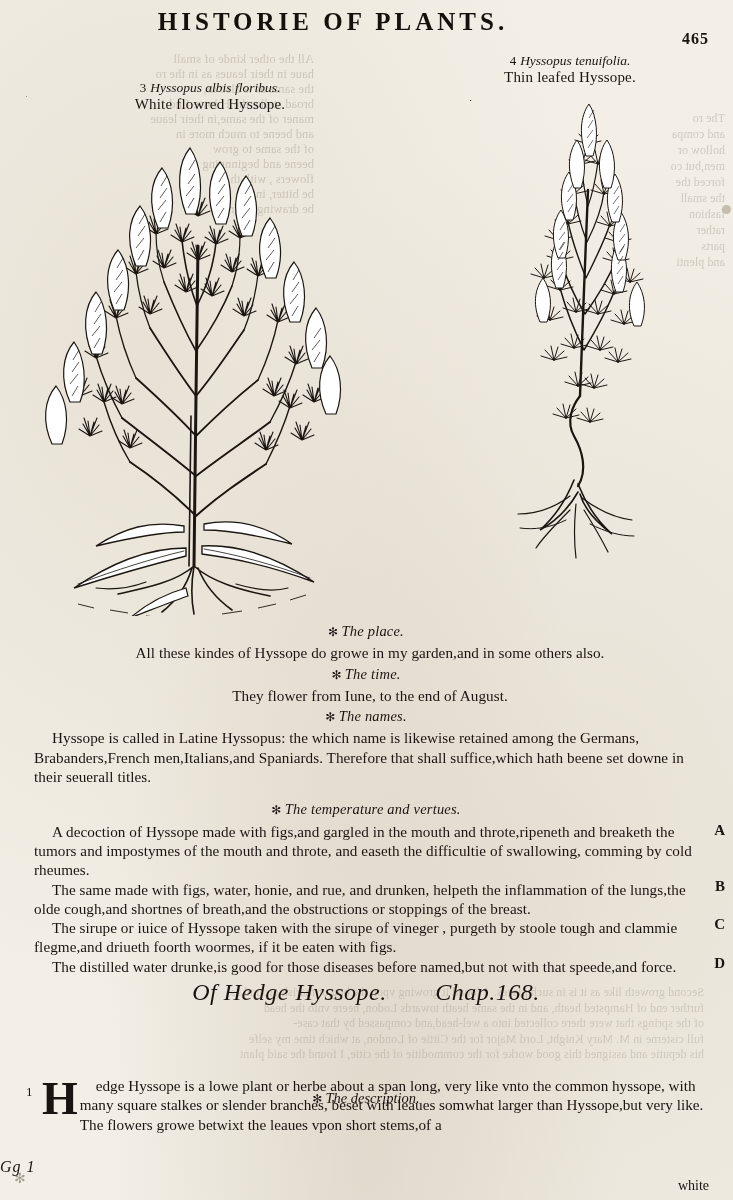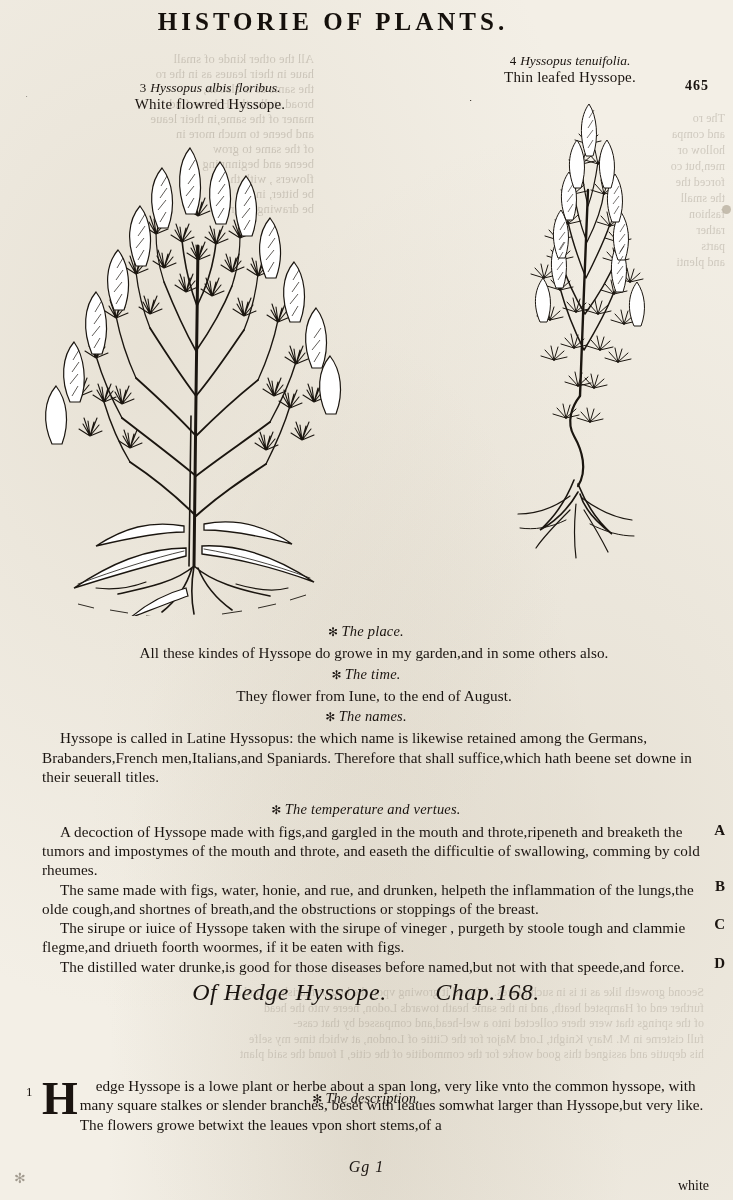--- a/index.html
+++ b/index.html
@@ -52,24 +52,23 @@
     font-size: 25px;
     letter-spacing: 4px;
     font-weight: bold;
     color: #15100c;
     font-family: "Liberation Serif", serif;
   }
   .folio {
     position: absolute;
     top: 30px;
     right: 24px;
-    font-size: 14px;
+    font-size: 16px;
     font-weight: bold;
     letter-spacing: 1px;
-    margin-top: 48px;
   }
 
   .fig-caption {
     position: absolute;
     text-align: center;
     line-height: 16px;
   }
   .fig-caption .latin {
     font-style: italic;
     font-size: 13.5px;
@@ -102,21 +101,21 @@
   }
   .section-head {
     text-align: center;
     font-style: italic;
     font-size: 14.5px;
     margin: 2px 0 1px 0;
     letter-spacing: 0.2px;
   }
   .section-head .star { font-style: normal; font-size: 12px; }
   p.para {
-    margin: 0 0 0 16px;
+    margin: 0 0 0 8px;
     text-indent: 18px;
     letter-spacing: 0.05px;
   }
   p.para.noindent { text-indent: 0; }
 
   .marginal {
     position: absolute;
     right: 8px;
     font-size: 15px;
     font-weight: bold;
@@ -169,21 +168,20 @@
     margin-left: 16px;
     font-family: "Liberation Serif", serif;
   }
   .dropcap-block .txt { padding-left: 16px; }
 
   .signature {
     position: absolute;
     left: 0;
     top: 1158px;
     width: 733px;
-    text-align: center;
     font-style: italic;
     font-size: 16px;
     letter-spacing: 1px;
   }
   .catchword {
     position: absolute;
     right: 24px;
     top: 1178px;
     font-size: 14px;
   }

